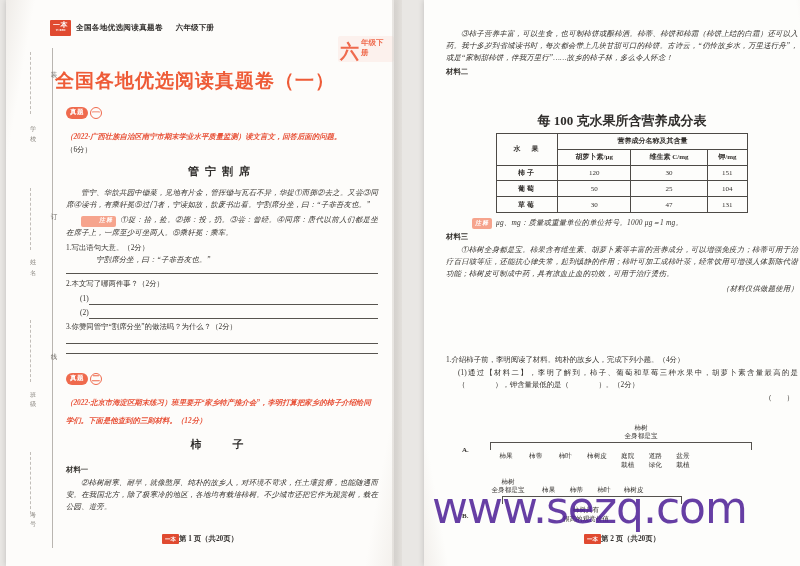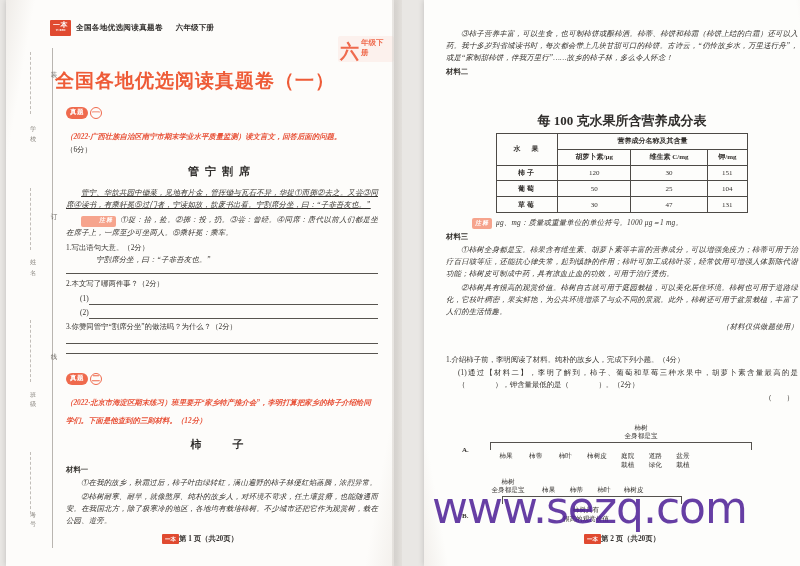--- a/index.html
+++ b/index.html
@@ -149,21 +149,21 @@
 
       <div style="margin-top:6px;">
         <span class="src-line">（2022·广西壮族自治区南宁市期末学业水平质量监测）读文言文，回答后面的问题。</span>
       </div>
       <div class="body-text" style="margin-top:1px;">
         <span>（6分）</span>
       </div>
 
       <div class="sect-title" style="margin-top:9px;">管宁割席</div>
 
-      <div class="body-text hand" style="margin-top:8px;text-indent:15px;text-decoration:underline;">管宁、华歆共园中锄菜，见地有片金，管挥锄与瓦石不异，华捉①而掷②去之。又尝③同席④读书，有乘轩冕⑤过门者，宁读如故，歆废书出看。宁割席分坐，曰：“子非吾友也。”</div>
+      <div class="body-text hand" style="margin-top:8px;text-indent:15px;">管宁、华歆共园中锄菜，见地有片金，管挥锄与瓦石不异，华捉①而掷②去之。又尝③同席④读书，有乘轩冕⑤过门者，宁读如故，歆废书出看。宁割席分坐，曰：“子非吾友也。”</div>
 
       <div class="body-text hand" style="margin-top:3px;text-indent:15px;">
         <span class="note-tag">注释</span><span>①捉：拾，捡。②掷：投，扔。③尝：曾经。④同席：唐代以前人们都是坐在席子上，一席至少可坐两人。⑤乘轩冕：乘车。</span>
       </div>
 
       
       <div class="body-text" style="margin-top:3px;">
         <span>1.</span><span>写出语句大意。（2分）</span>
       </div>
       <div class="body-text hand" style="text-indent:30px;">宁割席分坐，曰：“子非吾友也。”</div>
@@ -197,21 +197,20 @@
       </div>
 
       <div style="margin-top:6px;">
         <span class="src-line">（2022·北京市海淀区期末练习）班里要开“家乡特产推介会”，李明打算把家乡的柿子介绍给同学们。下面是他查到的三则材料。（12分）</span>
       </div>
 
       <div class="sect-title" style="margin-top:10px;letter-spacing:10px;">柿　子</div>
 
       <div class="body-text" style="margin-top:12px;font-weight:bold;">材料一</div>
 
-      <div class="body-text hand" style="margin-top:2px;text-indent:15px;">①在我的故乡，秋霜过后，柿子叶由绿转红，满山遍野的柿子林便红焰蒸腾，浓烈异常。</div>
       <div class="body-text hand" style="margin-top:2px;text-indent:15px;">②柿树耐寒、耐旱，就像憨厚、纯朴的故乡人，对环境不苛求，任土壤贫瘠，也能随遇而安。在我国北方，除了极寒冷的地区，各地均有栽培柿树。不少城市还把它作为观赏树，栽在公园、道旁。</div>
     </div>
 
     <div class="pfoot">
       <span class="mini-logo">一本</span>
       <span class="ptext">第 1 页（共20页）</span>
     </div>
   </div>
 
   <div class="gutter"></div>
@@ -260,21 +259,20 @@
         </tbody>
       </table>
 
       <div class="body-text hand" style="margin-top:4px;padding-left:26px;">
         <span class="note-tag">注释</span><span>μg、mg：质量或重量单位的单位符号。1000 μg＝1 mg。</span>
       </div>
 
       <div class="body-text" style="margin-top:2px;font-weight:bold;">材料三</div>
 
       <div class="body-text hand" style="margin-top:1px;text-indent:15px;">①柿树全身都是宝。柿果含有维生素、胡萝卜素等丰富的营养成分，可以增强免疫力；柿蒂可用于治疗百日咳等症，还能抗心律失常，起到镇静的作用；柿叶可加工成柿叶茶，经常饮用可增强人体新陈代谢功能；柿树皮可制成中药，具有凉血止血的功效，可用于治疗烫伤。</div>
-      <div class="body-text hand" style="margin-top:2px;text-indent:15px;">②柿树具有很高的观赏价值。柿树自古就可用于庭园栽植，可以美化居住环境。柿树也可用于道路绿化，它枝叶稠密，果实鲜艳，为公共环境增添了与众不同的景观。此外，柿树还可用于盆景栽植，丰富了人们的生活情趣。</div>
 
       <div class="body-text hand" style="text-align:right;margin-top:3px;">（材料仅供做题使用）</div>
     </div>
 
     <div style="position:absolute;left:22px;right:22px;top:354px;">
       <div class="body-text">
         <span>1.</span><span>介绍柿子前，李明阅读了材料。纯朴的故乡人，完成下列小题。（4分）</span>
       </div>
       <div class="body-text" style="padding-left:12px;margin-top:1px;">(1)通过【材料二】，李明了解到，柿子、葡萄和草莓三种水果中，胡萝卜素含量最高的是（　　　　），钾含量最低的是（　　　　）。（2分）</div>
       <div class="body-text" style="padding-left:12px;margin-top:1px;position:relative;">

